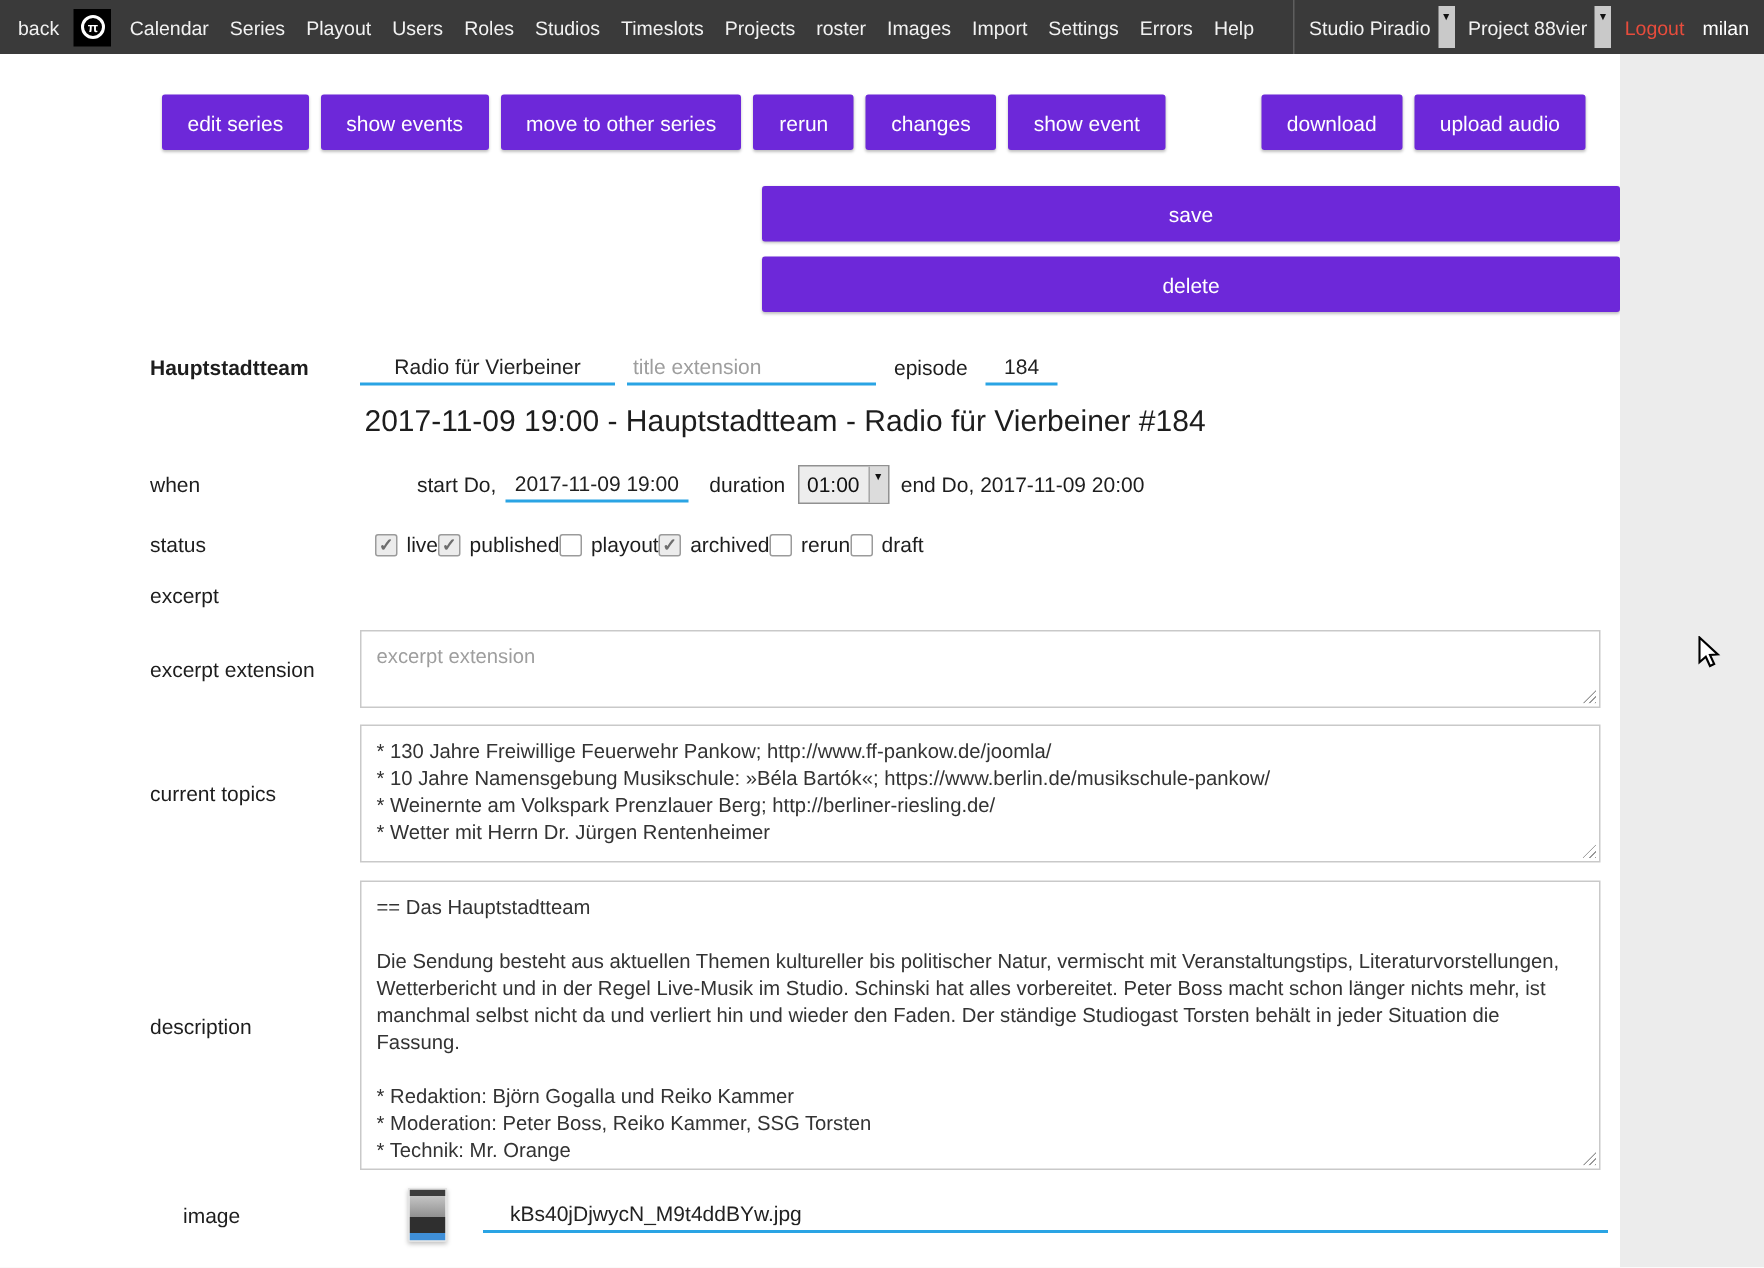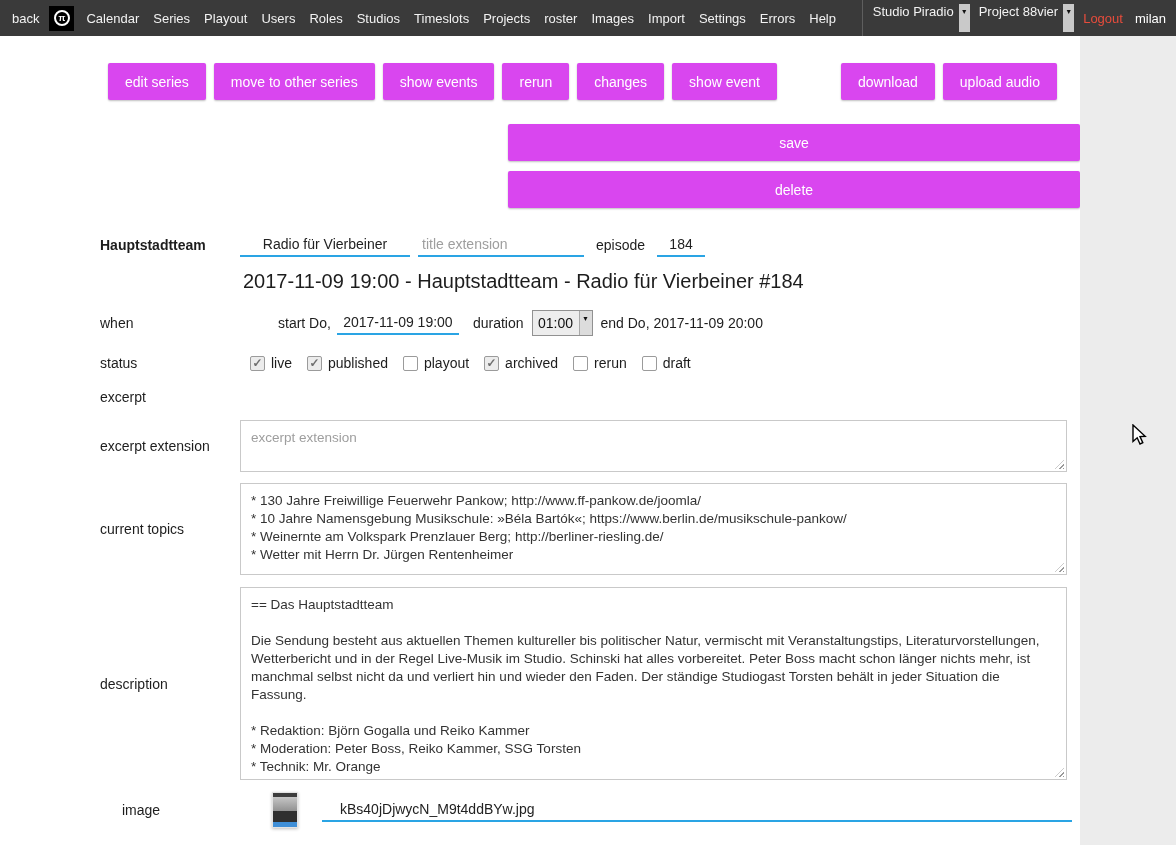--- a/index.html
+++ b/index.html
@@ -10,31 +10,31 @@
   
   .topbar { position:absolute; top:0; left:0; width:1176px; height:36px; background:#3a3a3a;
             display:flex; align-items:center; padding:0 10px 0 12px; color:#f2f2f2; font-size:13px; }
   .tb-item { margin-right:14px; white-space:nowrap; cursor:pointer; }
   .tb-back { margin-right:10px; }
   .logo { width:25px; height:25px; background:#000; margin-right:12px; display:flex; align-items:center; justify-content:center; flex:0 0 auto; }
   .logo-circle { width:16px; height:16px; border:2px solid #fff; border-radius:50%; display:flex; align-items:center; justify-content:center; }
   .logo-circle::after { content:"π"; color:#fff; font-size:9px; font-weight:bold; line-height:1; }
   .tb-right { margin-left:auto; display:flex; align-items:center; }
   .tb-sep { width:1px; height:36px; background:#5e5e5e; margin-right:10px; }
-  .tb-select { display:flex; margin-right:9px; cursor:pointer; }
+  .tb-select { display:flex; align-items:center; margin-right:9px; cursor:pointer; }
   .tb-select-label { margin-right:5px; white-space:nowrap; }
   .tb-arrow { width:11px; height:28px; background:#c9c9c9; display:flex; justify-content:center; align-items:flex-start; padding-top:4px; }
   .tb-arrow::after { content:"▼"; font-size:7px; color:#111; line-height:1; }
   .tb-logout { color:#e74c3c; margin-right:12px; cursor:pointer; }
   .tb-user { color:#fff; }
 
   
   .content { position:absolute; top:36px; left:0; width:1080px; height:809px; background:#ffffff; overflow:hidden; }
 
-  .btn { background:#d946ef; color:#fff; border:none; border-radius:2px; height:37px; padding:0 17px;
+  .btn { background:#6d28d9; color:#fff; border:none; border-radius:2px; height:37px; padding:0 17px;
          font-family:inherit; font-size:14px; cursor:pointer; box-shadow:0 1px 2px rgba(0,0,0,.25); white-space:nowrap; }
   .toolbar { display:flex; align-items:center; margin:27px 23px 0 108px; }
   .btn-group { display:flex; gap:8px; }
   .btn-group-right { margin-left:auto; }
   .toolbar2 { display:flex; gap:10px; margin:24px 0 0 508px;flex-direction:column; }
 
   .frow { display:flex; align-items:center; }
   .flabel { flex:0 0 140px; margin-left:100px; font-size:14px; color:#1d1d1d; }
   .flabel.bold { font-weight:bold; }
 
@@ -47,21 +47,21 @@
   .summary { margin:10px 0 0 243px; font-size:20px; color:#1d1d1d; }
   .row-when { margin-top:16px; height:28px; font-size:14px; color:#1d1d1d; }
   .when-fields { display:flex; align-items:center; }
 
   .dur-select { display:inline-flex; align-items:stretch; border:1px solid #919191; background:#ededed; height:26px; margin:0 8px; cursor:pointer; }
   .dur-val { width:46px; display:flex; align-items:center; justify-content:center; font-size:14px; color:#111; }
   .dur-arrow { width:13px; background:#dcdcdc; border-left:1px solid #a8a8a8; display:flex; justify-content:center; align-items:flex-start; padding-top:4px; }
   .dur-arrow::after { content:"▼"; font-size:7px; color:#111; line-height:1; }
 
   .row-status { margin-top:14px; height:24px; }
-  .status-group { display:flex; align-items:flex-start; gap:15px; }
+  .status-group { display:flex; align-items:flex-start; }
   .status { display:flex; align-items:center; gap:6px; font-size:14px; color:#1d1d1d; cursor:pointer; }
   .cb { width:15px; height:15px; border:1px solid #9b9b9b; border-radius:2px; background:#fff;
         display:inline-flex; align-items:center; justify-content:center; flex:0 0 auto; }
   .cb.checked { background:#ececec; }
   .cb.checked::after { content:"✓"; color:#6e6e6e; font-size:12px; font-weight:bold; line-height:1; }
 
   .ta-wrap { position:relative; }
   .ta-wrap::after { content:""; position:absolute; right:3px; bottom:3px; width:9px; height:9px; pointer-events:none;
         background:repeating-linear-gradient(135deg, #999 0 1px, transparent 1px 3px); clip-path:polygon(100% 0, 100% 100%, 0 100%); }
   textarea { width:827px; border:1px solid #c9c9c9; background:#fff; resize:none; overflow:hidden;
@@ -118,22 +118,22 @@
       <span class="tb-logout">Logout</span>
       <span class="tb-user">milan</span>
     </div>
   </header>
 
   <main class="content">
 
     <div class="toolbar">
       <div class="btn-group">
         <button class="btn">edit series</button>
+        <button class="btn">show events</button>
         <button class="btn">move to other series</button>
-        <button class="btn">show events</button>
         <button class="btn">rerun</button>
         <button class="btn">changes</button>
         <button class="btn">show event</button>
       </div>
       <div class="btn-group btn-group-right">
         <button class="btn">download</button>
         <button class="btn">upload audio</button>
       </div>
     </div>
 

